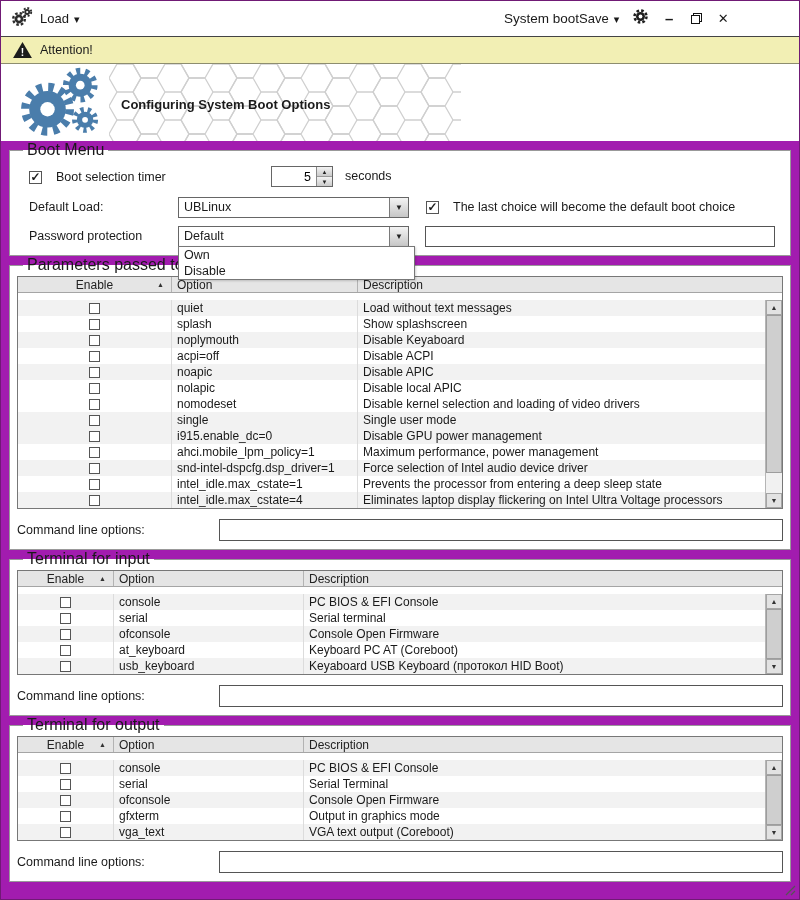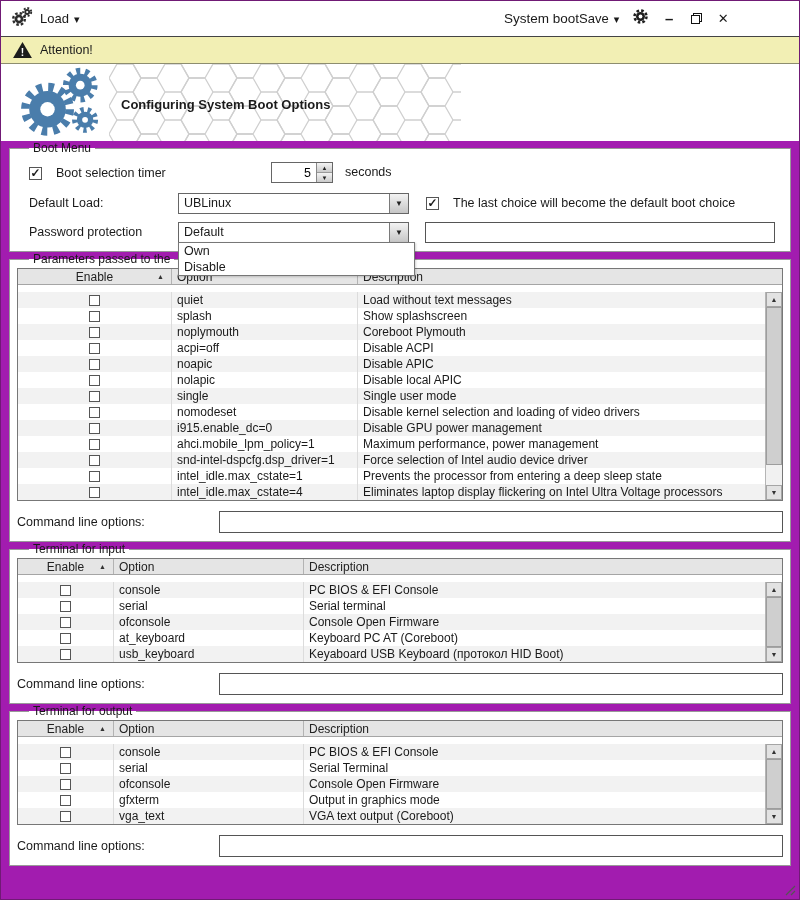--- a/index.html
+++ b/index.html
@@ -20,21 +20,21 @@
   .attention { height: 27px; background: #f2efb4; border-bottom: 1px solid #8d8d6f; display: flex; align-items: center; gap: 8px; padding: 0 12px; font-size: 12.5px; }
 
   
   .hero { position: relative; height: 77px; background: #fff; }
   .hexes { position: absolute; left: 108px; top: 0; }
   .logo { position: absolute; left: 14px; top: 0; }
   .hero-title { position: absolute; left: 120px; top: 33px; font-size: 13px; font-weight: bold; }
 
   
   fieldset.fs { margin: 0 8px; border: 1px solid #999; padding: 2px 7px 8px; background: #fff; }
-  fieldset.fs legend { font-size: 12px; padding: 0 4px; margin-left: 12px; }
+  fieldset.fs legend { font-size: 16px; padding: 0 4px; margin-left: 6px; }
   .fs-bootmenu { margin-top: 6px; }
   .fs-params   { margin-top: 8px; }
   .fs-termin   { margin-top: 10px; }
   .fs-termout  { margin-top: 12px; }
 
   
   .bm-row { position: relative; display: flex; align-items: center; margin-left: 12px; height: 22px; }
   .r1 { margin-top: 5px; }
   .r2 { margin-top: 8px; }
   .r3 { margin-top: 7px; }
@@ -251,21 +251,21 @@
                 <span class="cb sm"></span>
               </div>
               <div class="td c-opt">splash</div>
               <div class="td c-desc">Show splashscreen</div>
             </div>
             <div class="trow alt">
               <div class="td c-en">
                 <span class="cb sm"></span>
               </div>
               <div class="td c-opt">noplymouth</div>
-              <div class="td c-desc">Coreboot Plymouth</div>
+              <div class="td c-desc">Disable Keyaboard</div>
             </div>
             <div class="trow">
               <div class="td c-en">
                 <span class="cb sm"></span>
               </div>
               <div class="td c-opt">acpi=off</div>
               <div class="td c-desc">Disable ACPI</div>
             </div>
             <div class="trow alt">
               <div class="td c-en">
@@ -274,33 +274,33 @@
               <div class="td c-opt">noapic</div>
               <div class="td c-desc">Disable APIC</div>
             </div>
             <div class="trow">
               <div class="td c-en">
                 <span class="cb sm"></span>
               </div>
               <div class="td c-opt">nolapic</div>
               <div class="td c-desc">Disable local APIC</div>
             </div>
+            <div class="trow">
+              <div class="td c-en">
+                <span class="cb sm"></span>
+              </div>
+              <div class="td c-opt">nomodeset</div>
+              <div class="td c-desc">Disable kernel selection and loading of video drivers</div>
+            </div>
             <div class="trow alt">
               <div class="td c-en">
                 <span class="cb sm"></span>
               </div>
               <div class="td c-opt">single</div>
               <div class="td c-desc">Single user mode</div>
-            </div>
-            <div class="trow">
-              <div class="td c-en">
-                <span class="cb sm"></span>
-              </div>
-              <div class="td c-opt">nomodeset</div>
-              <div class="td c-desc">Disable kernel selection and loading of video drivers</div>
             </div>
             <div class="trow alt">
               <div class="td c-en">
                 <span class="cb sm"></span>
               </div>
               <div class="td c-opt">i915.enable_dc=0</div>
               <div class="td c-desc">Disable GPU power management</div>
             </div>
             <div class="trow">
               <div class="td c-en">

